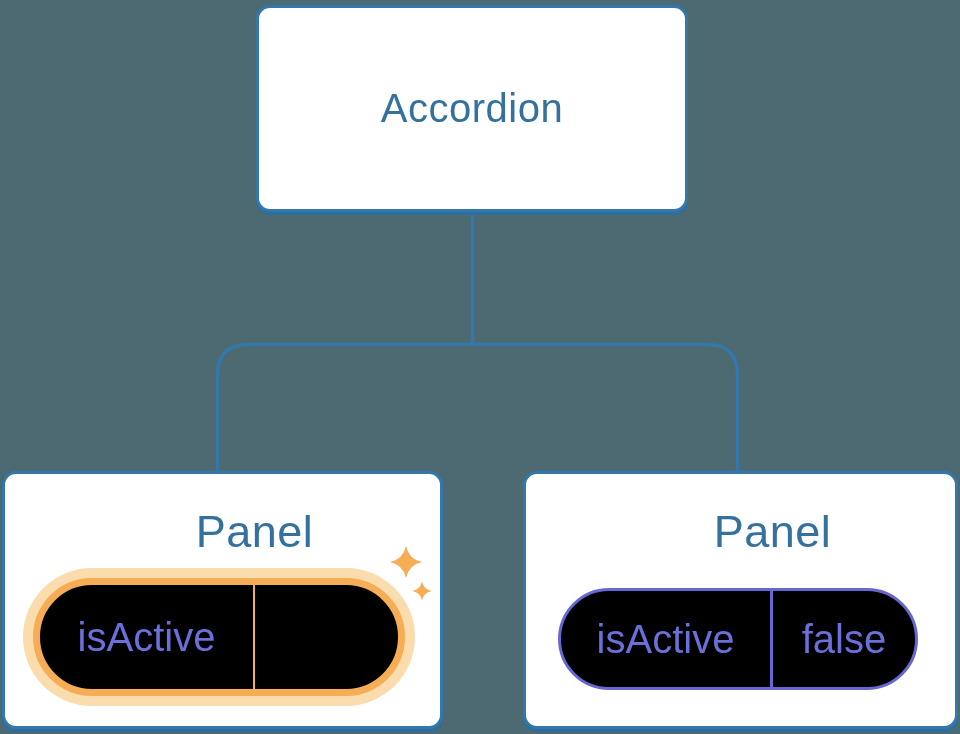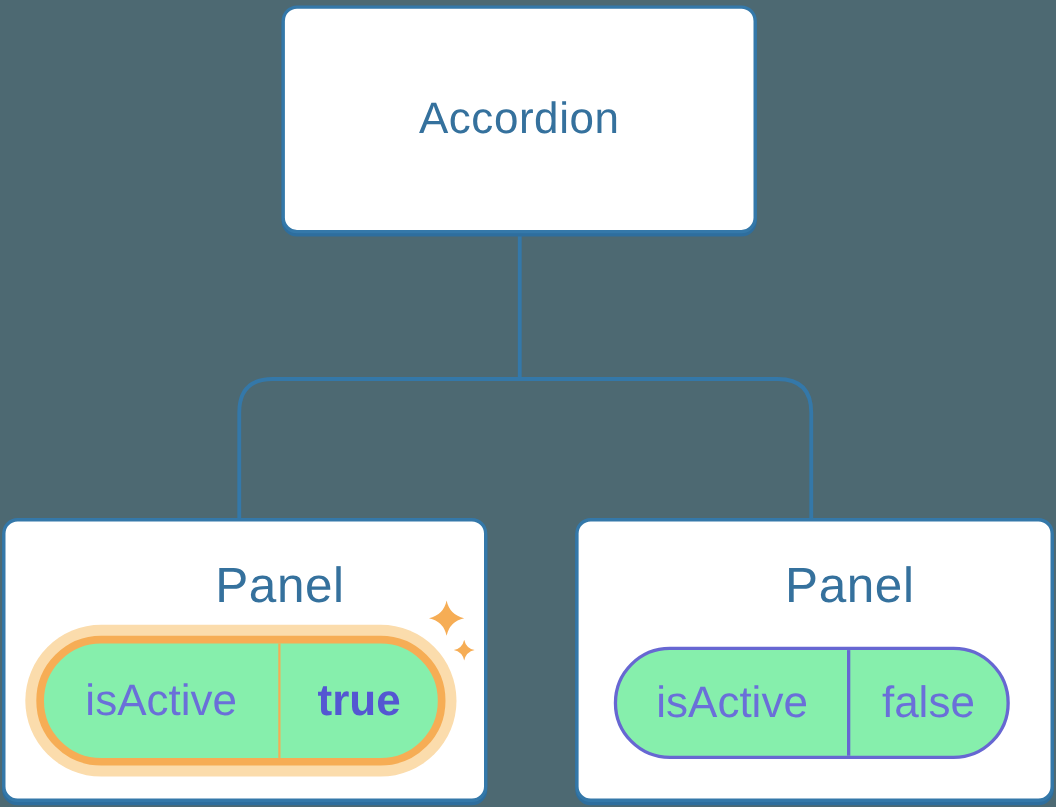--- a/index.html
+++ b/index.html
@@ -33,21 +33,21 @@
   #panel-right { left:523px; top:471px; width:435px; height:258px; }
 
   .panel-title {
     position:absolute; top:32px; left:0; width:100%;
     text-align:center; font-size:45px; font-weight:500;
     color:#35719D; letter-spacing:0.5px;margin-left:32px;
   }
 
   .pill {
     position:absolute; box-sizing:content-box;
-    background:#86efac; display:flex; align-items:stretch;
+    background:#000000; display:flex; align-items:stretch;
   }
   .pill .cell {
     display:flex; align-items:center; justify-content:center;
     font-size:40px; color:#6A6FD9;
   }
   .pill .val.bold { font-weight:bold; color:#5457D2; }
 
   .pill-active {
     left:28px; top:104px; width:358px; height:104px;
     border:7px solid #F6AD55; border-radius:60px;
@@ -78,21 +78,20 @@
 
   <div class="node" id="root-node">
     <div class="node-label">Accordion</div>
   </div>
 
   <div class="node" id="panel-left">
     <div class="panel-title">Panel</div>
 
     <div class="pill pill-active">
       <span class="cell key">isActive</span>
-      <span class="cell val bold">true</span>
     </div>
 
     <svg class="sparkles" viewBox="0 0 64 74" aria-hidden="true">
       <path class="spark" transform="translate(31,33)" d="M0 -16 Q2.8 -2.8 16 0 Q2.8 2.8 0 16 Q-2.8 2.8 -16 0 Q-2.8 -2.8 0 -16 Z"></path>
       <path class="spark" transform="translate(47,62)" d="M0 -9.5 Q1.7 -1.7 9.5 0 Q1.7 1.7 0 9.5 Q-1.7 1.7 -9.5 0 Q-1.7 -1.7 0 -9.5 Z"></path>
     </svg>
   </div>
 
   <div class="node" id="panel-right">
     <div class="panel-title">Panel</div>

